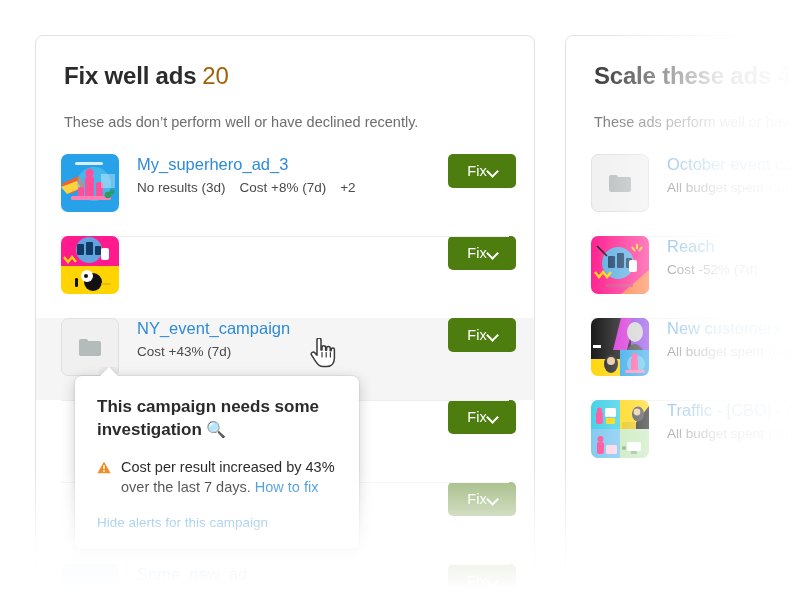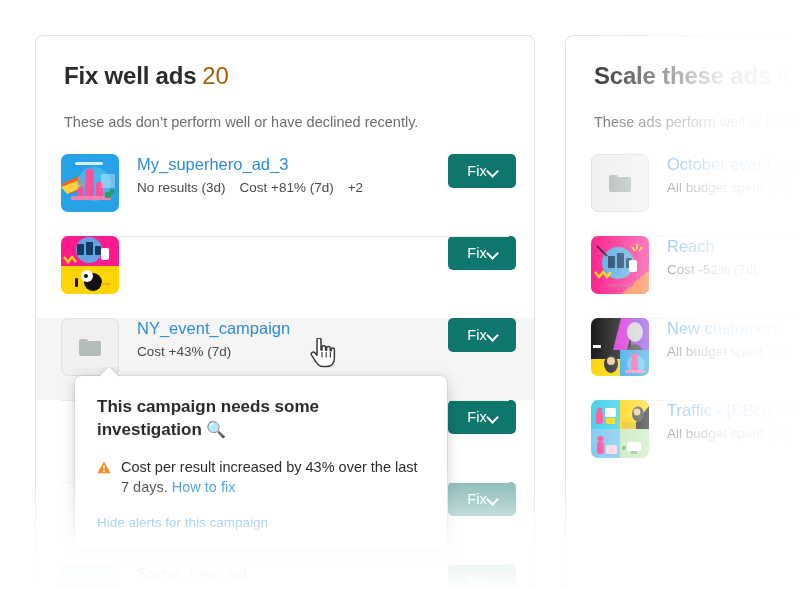--- a/index.html
+++ b/index.html
@@ -75,39 +75,39 @@
   }
   .row-meta{
     margin-top:5px;font-size:13.5px;color:#4a4a4a;white-space:nowrap;
   }
   .row-meta .dim{color:#8a8a8a;}
   .row-meta .gap{display:inline-block;width:14px;}
   .row-meta .gap-s{display:inline-block;width:5px;}
 
   .fix-btn{
     flex:0 0 auto;
-    background:#0f766e;color:#fff;border:0;border-radius:5px;
+    background:#4d7c0f;color:#fff;border:0;border-radius:5px;
     height:34px;min-width:68px;
     display:flex;align-items:center;justify-content:center;gap:1px;
     font-size:14.5px;font-family:"Liberation Sans", sans-serif;
     cursor:pointer;padding:0 12px;
   }
   .chev{width:9px;height:9px;position:relative;display:inline-block;}
   .chev:before{
     content:"";position:absolute;left:0;top:0;width:7px;height:7px;
     border-right:2.2px solid #fff;border-bottom:2.2px solid #fff;
     transform:rotate(45deg);
   }
 
   
   .art{width:100%;height:100%;display:block;}
 
   
   .tooltip{
-    position:absolute;left:75px;top:376px;width:372px;
+    position:absolute;left:75px;top:376px;width:284px;
     background:#fff;border-radius:7px;
     box-shadow:0 3px 14px rgba(0,0,0,.20), 0 0 0 1px rgba(0,0,0,.05);
     padding:20px 22px 18px 22px;box-sizing:border-box;
     z-index:40;
   }
   .tooltip .arrow{
     position:absolute;left:24px;top:-9px;width:20px;height:10px;overflow:hidden;
   }
   .tooltip .arrow:before{
     content:"";position:absolute;left:3px;top:3px;width:14px;height:14px;
@@ -180,21 +180,21 @@
                 <circle cx="51" cy="38" r="2.4"></circle>
               </g>
             <g opacity=".35" fill="#fff">
                 <rect x="40" y="20" width="14" height="14"></rect>
               </g>
             <rect x="14" y="8" width="28" height="3" rx="1.5" fill="#d7eefb"></rect>
           </svg>
         </div>
         <div class="row-body">
           <div class="row-name">My_superhero_ad_3</div>
-          <div class="row-meta"><span>No results (3d)</span><span class="gap"></span><span>Cost +81% (7d)</span><span class="gap"></span><span>+2</span></div>
+          <div class="row-meta"><span>No results (3d)</span><span class="gap"></span><span>Cost +8% (7d)</span><span class="gap"></span><span>+2</span></div>
         </div>
         <button class="fix-btn">
             <span>Fix</span>
             <span class="chev"></span>
           </button>
       </div>
 
       <div class="row">
         <div class="sep"></div>
         <div class="thumb">

